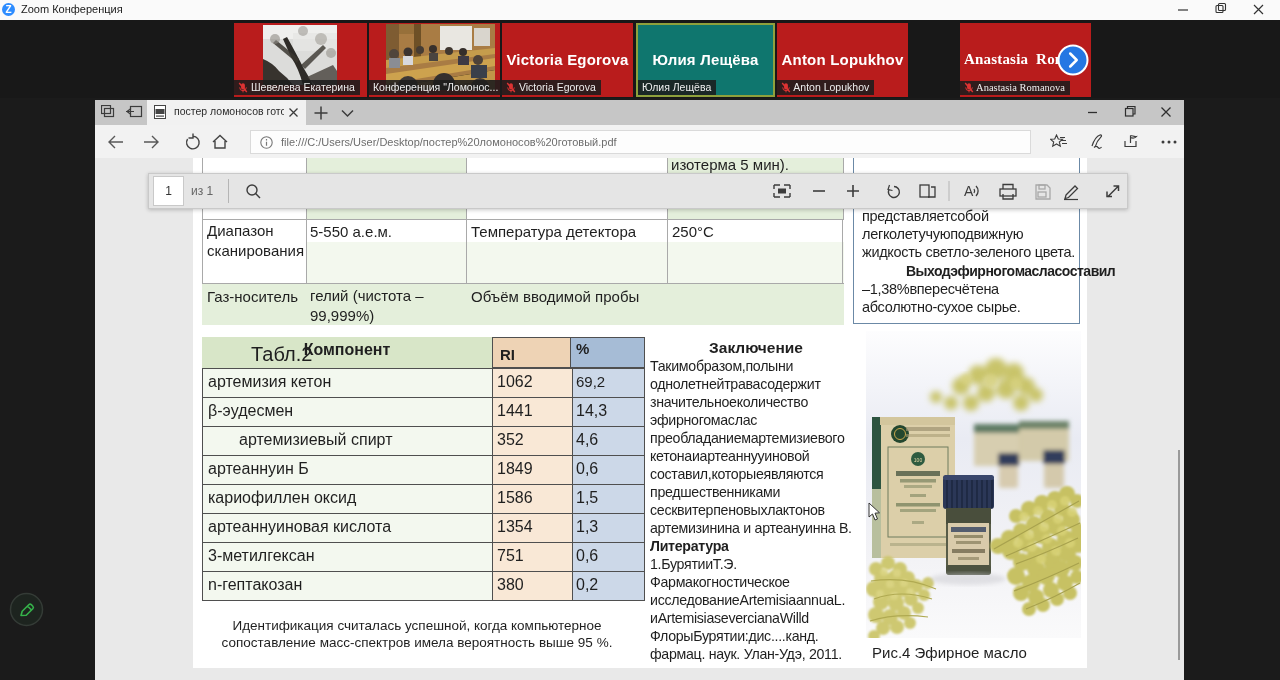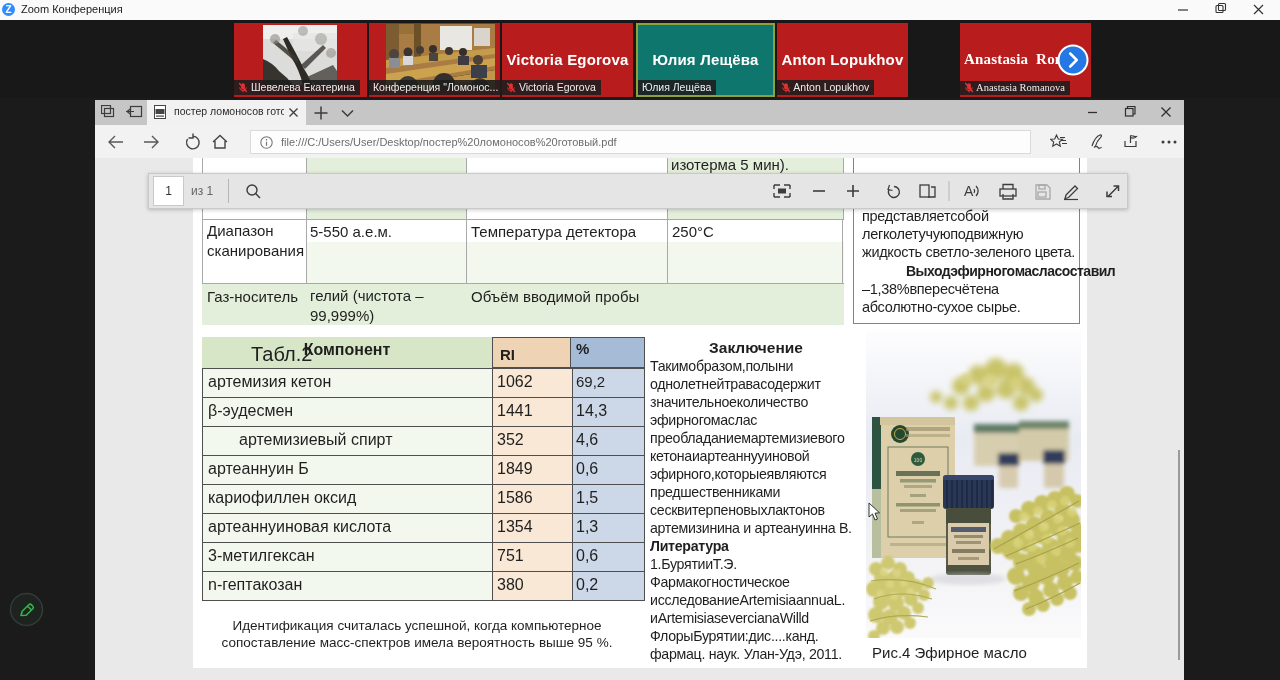--- a/index.html
+++ b/index.html
@@ -344,21 +344,21 @@
     <div class="jl">
         <span>преобладанием</span>
         <span>артемизиевого</span>
       </div>
     <div class="jl">
         <span>кетона</span>
         <span>и</span>
         <span>артеаннууиновой</span>
       </div>
     <div class="jl">
-        <span>эфирного,</span>
+        <span>составил,</span>
         <span>которые</span>
         <span>являются</span>
       </div>
     <div>предшественниками</div>
     <div class="jl">
         <span>сесквитерпеновых</span>
         <span>лактонов</span>
       </div>
     <div>артемизинина и артеануинна В.</div>
     <div style="font-weight:bold;">Литература</div>

